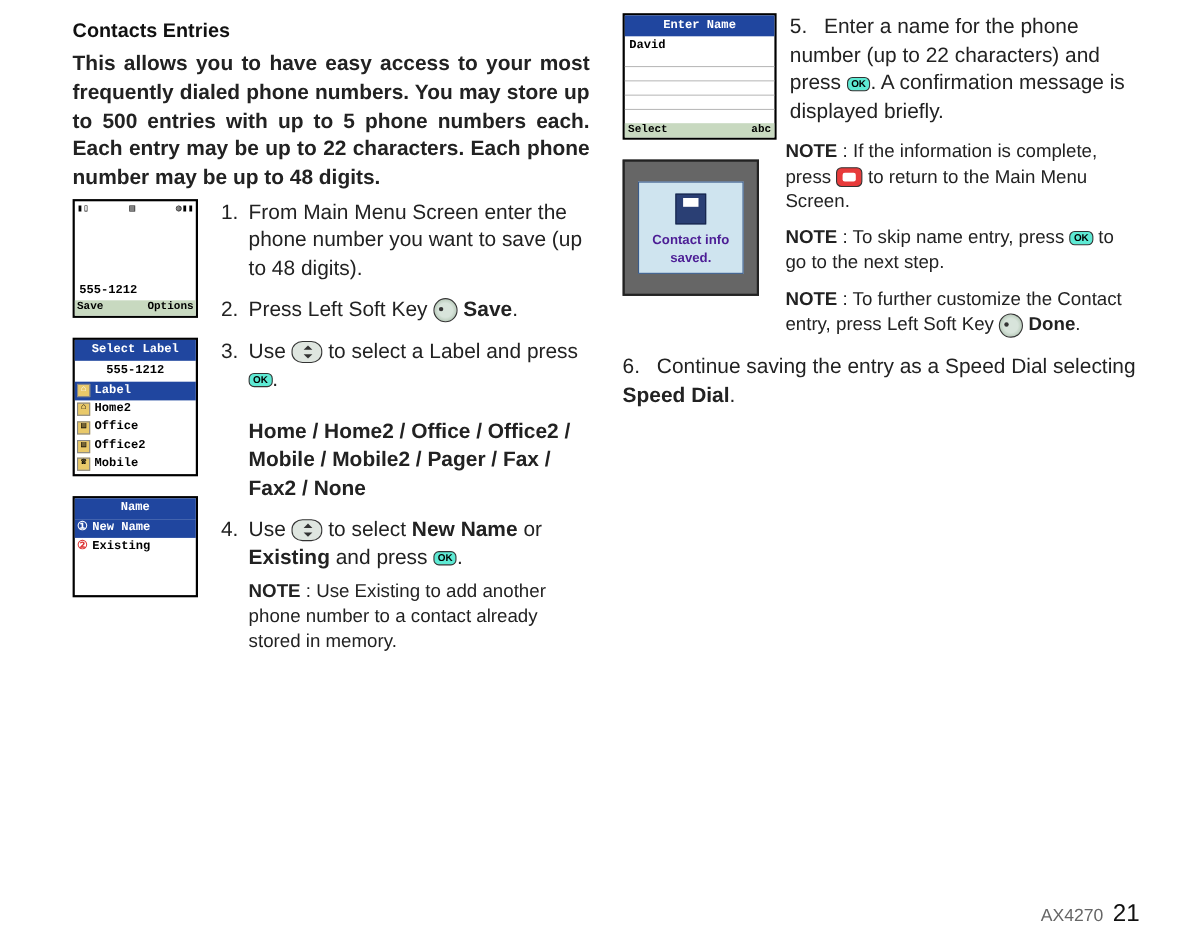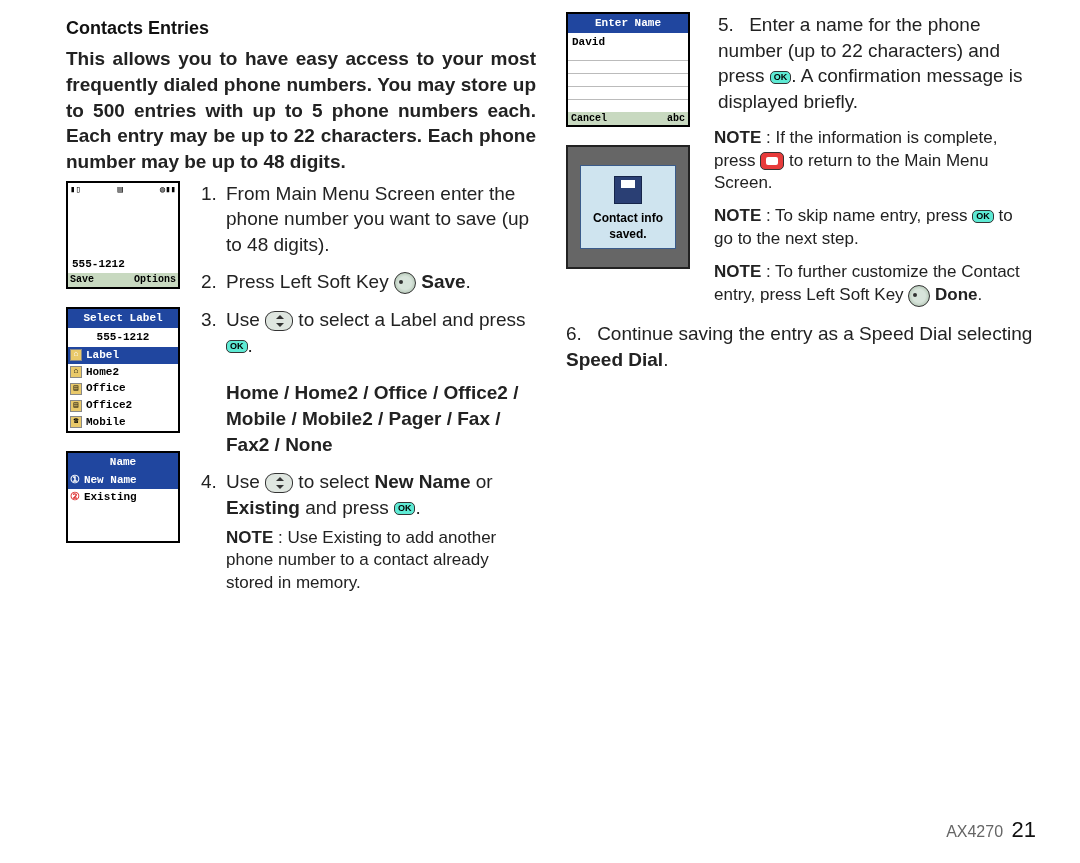--- a/index.html
+++ b/index.html
@@ -85,21 +85,21 @@
   .ms-text { padding:2px 4px; }
   .ms-list-item { display:flex; align-items:center; gap:4px; padding:1px 2px; }
   .ms-list-item.sel { background:#20469f; color:#fff; }
   .ms-icon { width:10px; height:10px; border:1px solid #888; background:#e9c96a; font-size:8px; line-height:8px; text-align:center; }
   .ms-statusbar { display:flex; justify-content:space-between; padding:1px 2px; font-size:9px; }
 
   .saved-screen {
     width: 120px; height: 120px; border:2px solid #222; background:#666;
     position:relative; margin-bottom:14px;
   }
-  .saved-inner { position:absolute; top:18px; left:12px; right:12px; bottom:18px; background:#cfe4ef; border:1px solid #3a5b8a; text-align:center; padding-top:10px; font-size:12px; font-weight:bold; color:#000000; }
+  .saved-inner { position:absolute; top:18px; left:12px; right:12px; bottom:18px; background:#cfe4ef; border:1px solid #3a5b8a; text-align:center; padding-top:10px; font-size:12px; font-weight:bold; color:#4c1d95; }
   .saved-inner .floppy { width:26px; height:26px; margin:0 auto 6px; background:#2a3f74; border:1px solid #16254a; position:relative; }
   .saved-inner .floppy::after { content:""; position:absolute; top:3px; left:6px; width:14px; height:8px; background:#fff; }
 
   ol.steps { list-style: decimal; margin: 0; padding-left: 22px; }
   ol.steps > li { margin-bottom: 12px; padding-left: 4px; }
   ol.steps.start5 { counter-reset: step 4; list-style:none; }
   ol.steps.start5 > li::before { counter-increment: step; content: counter(step) "."; margin-right:10px; }
   ol.steps.start6 { counter-reset: step6 5; list-style:none; padding-left:0; }
   ol.steps.start6 > li::before { counter-increment: step6; content: counter(step6) "."; margin-right:10px; }
   ol.steps.start6 > li { padding-left:0; }
@@ -240,30 +240,30 @@
             </li>
           </ol>
         </div>
       </div>
     </div>
 
     <div class="col col-right">
       <div class="r-top">
         <div class="r-top-screens">
 
-          <div class="mini-screen" style="width:124px;">
+          <div class="mini-screen" style="width:140px;">
             <div class="ms-blue" style="justify-content:center;">Enter Name</div>
             <div class="ms-text">David</div>
             <div style="height:8px;border-bottom:1px solid #bbb;"></div>
             <div style="height:12px;border-bottom:1px solid #bbb;"></div>
             <div style="height:12px;border-bottom:1px solid #bbb;"></div>
             <div style="height:12px;border-bottom:1px solid #bbb;"></div>
             <div style="height:12px;"></div>
             <div class="ms-greenbar" style="display:flex;justify-content:space-between;padding:0 3px;font-size:10px;color:#000;height:auto;">
-              <span>Cancel</span>
+              <span>Select</span>
               <span>abc</span>
             </div>
           </div>
 
           <div class="saved-screen">
             <div class="saved-inner">
               <div class="floppy"></div>
               <div>Contact info</div>
               <div>saved.</div>
             </div>

